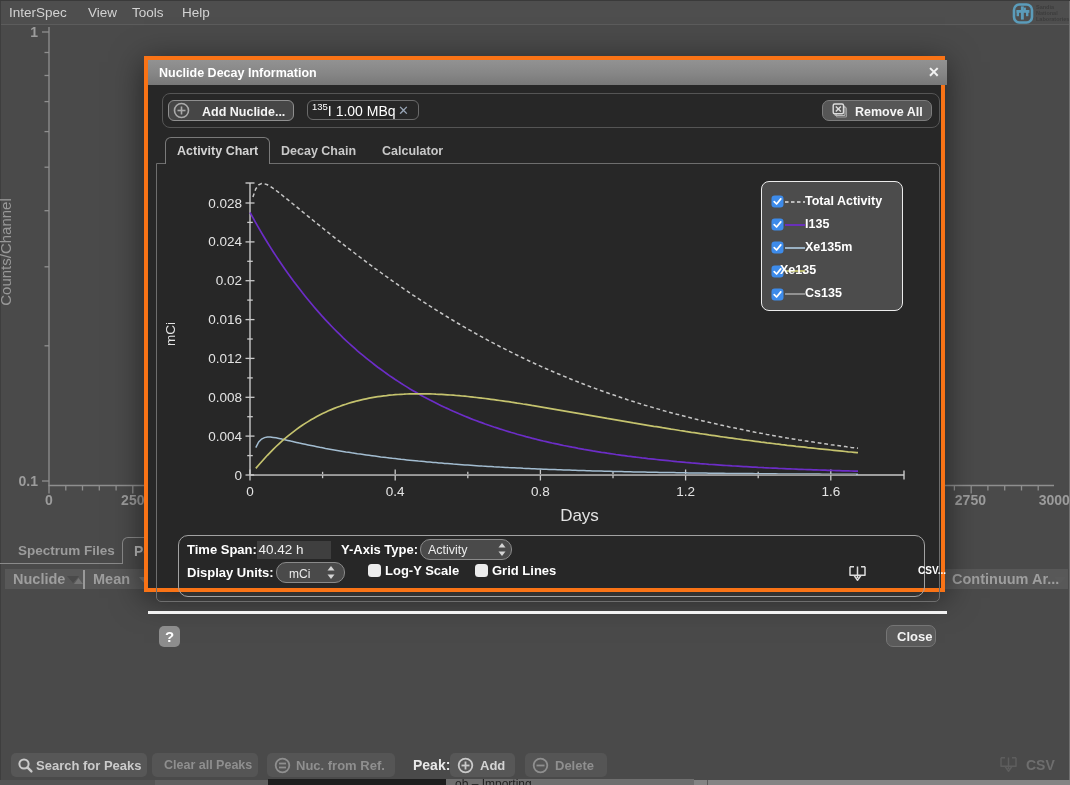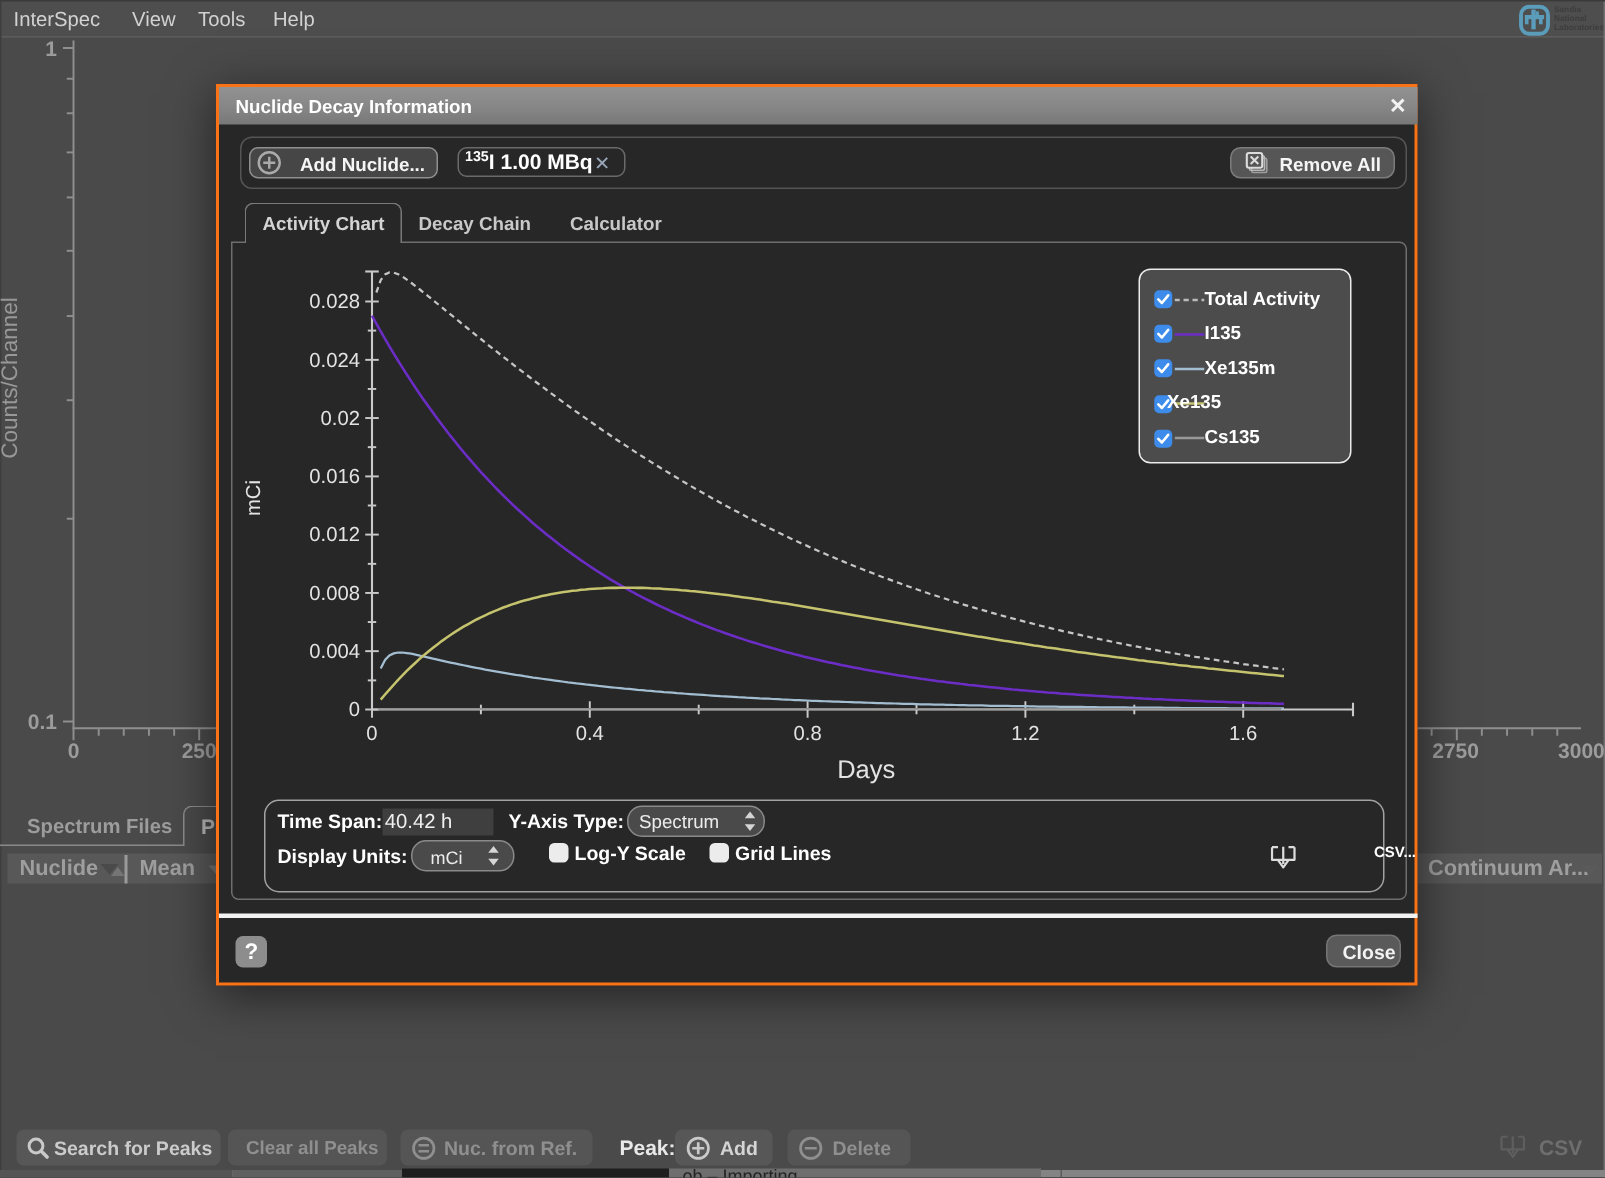--- a/index.html
+++ b/index.html
@@ -164,34 +164,34 @@
   </svg>
 <div class="abs b" style="left:1026px;top:757px;font-size:14px;color:#6e6e6e;">CSV</div>
 <div class="abs" style="left:0;top:780px;width:1070px;height:5px;background:#848484;"></div>
 <div class="abs" style="left:0;top:780px;width:155px;height:5px;background:#545454;"></div>
 <div class="abs" style="left:155px;top:780px;width:113px;height:5px;background:#606060;"></div>
 <div class="abs" style="left:268px;top:779px;width:178px;height:6px;background:#1e1e1e;"></div>
 <div class="abs" style="left:446px;top:779px;width:248px;height:6px;background:#6e6e6e;"></div>
 <div class="abs" style="left:455px;top:777px;font-size:12px;color:#222;clip-path:inset(2px 0 0 0);">ob – Importing</div>
 <div class="abs" style="left:707px;top:780px;width:1px;height:5px;background:#5a5a5a;"></div>
 
-<div class="abs" style="left:144px;top:56px;width:801px;height:601px;box-shadow:0 6px 30px rgba(0,0,0,0.55);border:2px solid #f97316;box-sizing:border-box;background:#272727;">
+<div class="abs" style="left:144px;top:56px;width:801px;height:536px;box-shadow:0 6px 30px rgba(0,0,0,0.55);border:4px solid #f97316;box-sizing:border-box;background:#272727;">
 <div class="abs" style="left:0;top:0;width:799px;height:25px;background:linear-gradient(#929292 0%,#868686 55%,#787878 100%);"></div>
 <div class="abs b" style="left:11px;top:6px;font-size:12.5px;color:#fff;">Nuclide Decay Information</div>
 <div class="abs b" style="left:780px;top:4px;font-size:14px;color:#f2f2f2;">✕</div>
 <div class="abs" style="left:14px;top:33px;width:778px;height:35px;border:1.5px solid #555;border-radius:8px;box-sizing:border-box;"></div>
 <div class="abs" style="left:20px;top:40px;width:126px;height:21px;background:#464646;border:1.5px solid #8f8f8f;border-radius:6px;box-sizing:border-box;"></div>
 <svg class="abs" style="left:25px;top:42px;" width="17" height="17" viewBox="0 0 17 17">
       <circle cx="8.5" cy="8.5" r="7" fill="none" stroke="#aaa" stroke-width="1.6"></circle>
       <line x1="4.5" y1="8.5" x2="12.5" y2="8.5" stroke="#aaa" stroke-width="1.6"></line>
       <line x1="8.5" y1="4.5" x2="8.5" y2="12.5" stroke="#aaa" stroke-width="1.6"></line>
     </svg>
 <div class="abs b" style="left:54px;top:45px;font-size:12.5px;color:#f5f5f5;">Add Nuclide...</div>
 <div class="abs" style="left:159px;top:40px;width:112px;height:20px;border:1px solid #6a6a6a;border-radius:6px;box-sizing:border-box;"></div>
-<div class="abs" style="left:164px;top:41px;font-size:14px;color:#fff;font-weight:bold;"><sup style="font-size:9.5px;">135</sup>I 1.00 MBq</div>
+<div class="abs" style="left:164px;top:41px;font-size:14px;color:#fff;"><sup style="font-size:9.5px;">135</sup>I 1.00 MBq</div>
 <div class="abs" style="left:250px;top:43px;font-size:13px;color:#9aa7b8;">✕</div>
 <div class="abs" style="left:674px;top:40px;width:110px;height:21px;background:#565656;border:1.5px solid #7c7c7c;border-radius:7px;box-sizing:border-box;"></div>
 <svg class="abs" style="left:683px;top:42px;" width="19" height="18" viewBox="0 0 19 18">
       <rect x="5.5" y="5.5" width="10" height="9.5" rx="1" fill="none" stroke="#9f9f9f" stroke-width="1.1"></rect>
       <rect x="4" y="4" width="10" height="9.5" rx="1" fill="none" stroke="#b8b8b8" stroke-width="1.1"></rect>
       <rect x="2.2" y="2" width="10.3" height="9.8" rx="1.5" fill="#565656" stroke="#dcdcdc" stroke-width="1.4"></rect>
       <path d="M4.8 4.4 L9.9 9.4 M9.9 4.4 L4.8 9.4" stroke="#dcdcdc" stroke-width="1.4"></path>
     </svg>
 <div class="abs b" style="left:707px;top:45px;font-size:12.5px;color:#f5f5f5;">Remove All</div>
 <div class="abs" style="left:8px;top:103px;width:784px;height:439px;border:1px solid #6e6e6e;border-radius:0 5px 5px 5px;box-sizing:border-box;"></div>
@@ -289,21 +289,21 @@
 <svg class="abs" style="left:637px;top:232.3px;" width="20" height="4" viewBox="0 0 20 4">
       <line x1="0" y1="2" x2="20" y2="2" stroke="#999999" stroke-width="1.8"></line>
     </svg>
 <div class="abs b" style="left:657px;top:226.3px;font-size:12.5px;color:#fff;">Cs135</div>
 <div class="abs" style="left:30px;top:475px;width:747px;height:62px;border:1.5px solid #a2a2a2;border-radius:10px;box-sizing:border-box;"></div>
 <div class="abs b" style="left:39px;top:482px;font-size:13px;color:#fff;">Time Span:</div>
 <div class="abs" style="left:109px;top:481px;width:74px;height:18px;background:#3f3f3f;"></div>
 <div class="abs" style="left:110.5px;top:482px;font-size:13.5px;color:#f0f0f0;">40.42 h</div>
 <div class="abs b" style="left:193px;top:482px;font-size:13px;color:#fff;">Y-Axis Type:</div>
 <div class="abs" style="left:272px;top:479px;width:92px;height:21px;background:#4a4a4a;border:1px solid #8a8a8a;border-radius:10px;box-sizing:border-box;"></div>
-<div class="abs" style="left:280px;top:483px;font-size:12.5px;color:#ececec;">Spectrum</div>
+<div class="abs" style="left:280px;top:483px;font-size:12.5px;color:#ececec;">Activity</div>
 <svg class="abs" style="left:349px;top:482px;" width="10" height="15" viewBox="0 0 10 15">
       <path d="M5 1 L8.5 5.5 L1.5 5.5 Z" fill="#d5d5d5"></path>
       <path d="M5 14 L1.5 9.5 L8.5 9.5 Z" fill="#d5d5d5"></path>
     </svg>
 <div class="abs b" style="left:39px;top:505px;font-size:13px;color:#fff;">Display Units:</div>
 <div class="abs" style="left:128px;top:502px;width:69px;height:21px;background:#4a4a4a;border:1px solid #8a8a8a;border-radius:10px;box-sizing:border-box;"></div>
 <div class="abs" style="left:141px;top:507px;font-size:12px;color:#ececec;">mCi</div>
 <svg class="abs" style="left:178px;top:505px;" width="10" height="15" viewBox="0 0 10 15">
       <path d="M5 1 L8.5 5.5 L1.5 5.5 Z" fill="#d5d5d5"></path>
       <path d="M5 14 L1.5 9.5 L8.5 9.5 Z" fill="#d5d5d5"></path>

